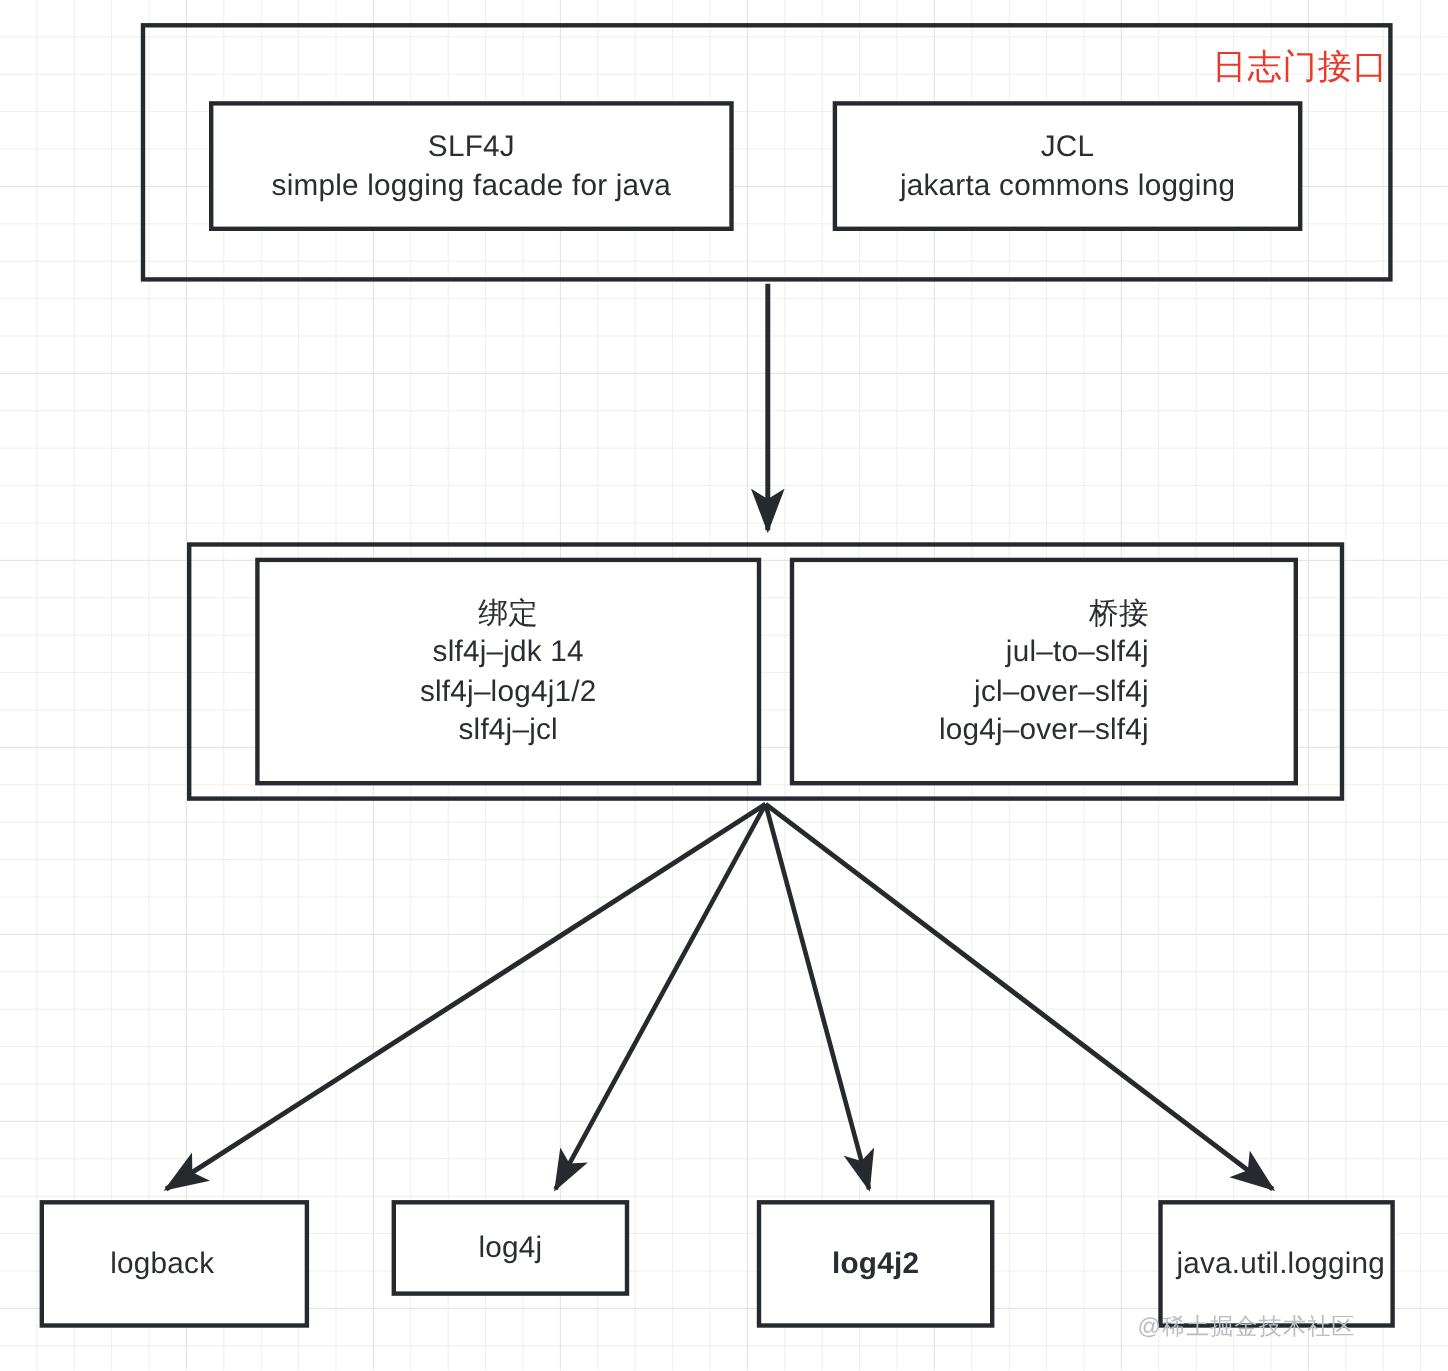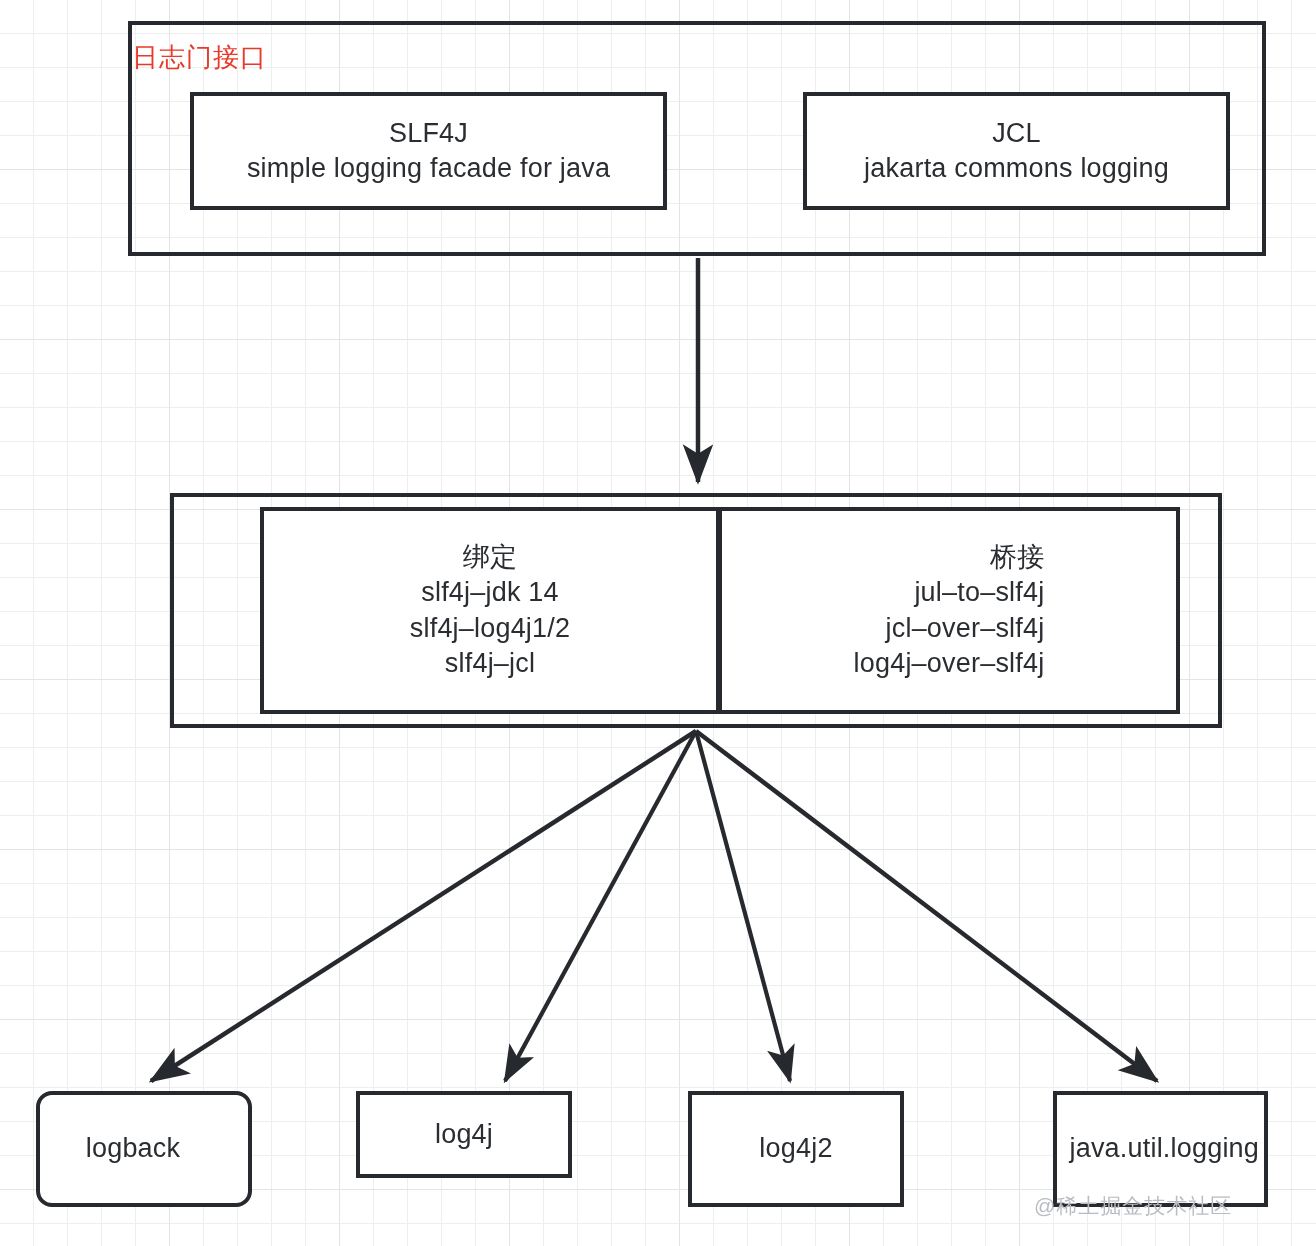--- a/index.html
+++ b/index.html
@@ -54,40 +54,40 @@
 
   
   #outer-facade {
     left: 128px; top: 21px; width: 1138px; height: 235px;
     display: block;
   }
   #facade-title {
     position: absolute;
     left: 0; right: 0;
     top: 15px;
-    text-align: left;
+    text-align: right;
     color: #e8392a;
-    font-size: 26px;
+    font-size: 31px;
     letter-spacing: 1px;
   }
   #box-slf4j { left: 190px; top: 92px; width: 477px; height: 118px; }
-  #box-jcl   { left: 803px; top: 92px; width: 427px; height: 118px; }
+  #box-jcl   { left: 757px; top: 92px; width: 427px; height: 118px; }
 
   
   #outer-adapter {
     left: 170px; top: 493px; width: 1052px; height: 235px;
     display: block;
   }
-  #box-binding { left: 232px; top: 507px; width: 460px; height: 207px; margin-left: 28px; }
+  #box-binding { left: 232px; top: 507px; width: 460px; height: 207px; }
   #box-bridge  { left: 718px; top: 507px; width: 462px; height: 207px; text-align: right; }
 
   
-  #box-logback { left: 36px;   top: 1091px; width: 216px; height: 116px; border-radius: 16px; }
+  #box-logback { left: 36px;   top: 1091px; width: 245px; height: 116px; }
   #box-log4j   { left: 356px;  top: 1091px; width: 216px; height: 87px; }
-  #box-log4j2  { left: 688px;  top: 1091px; width: 216px; height: 116px; }
+  #box-log4j2  { left: 688px;  top: 1091px; width: 216px; height: 116px; font-weight: bold; }
   #box-jul     { left: 1053px; top: 1091px; width: 215px; height: 116px; }
 
   #box-logback .leaf-label { margin-right: 22px; }
   #box-jul .leaf-label { width: 182px; }
 
   #arrows {
     position: absolute;
     left: 0; top: 0;
     width: 1316px; height: 1246px;
     pointer-events: none;

